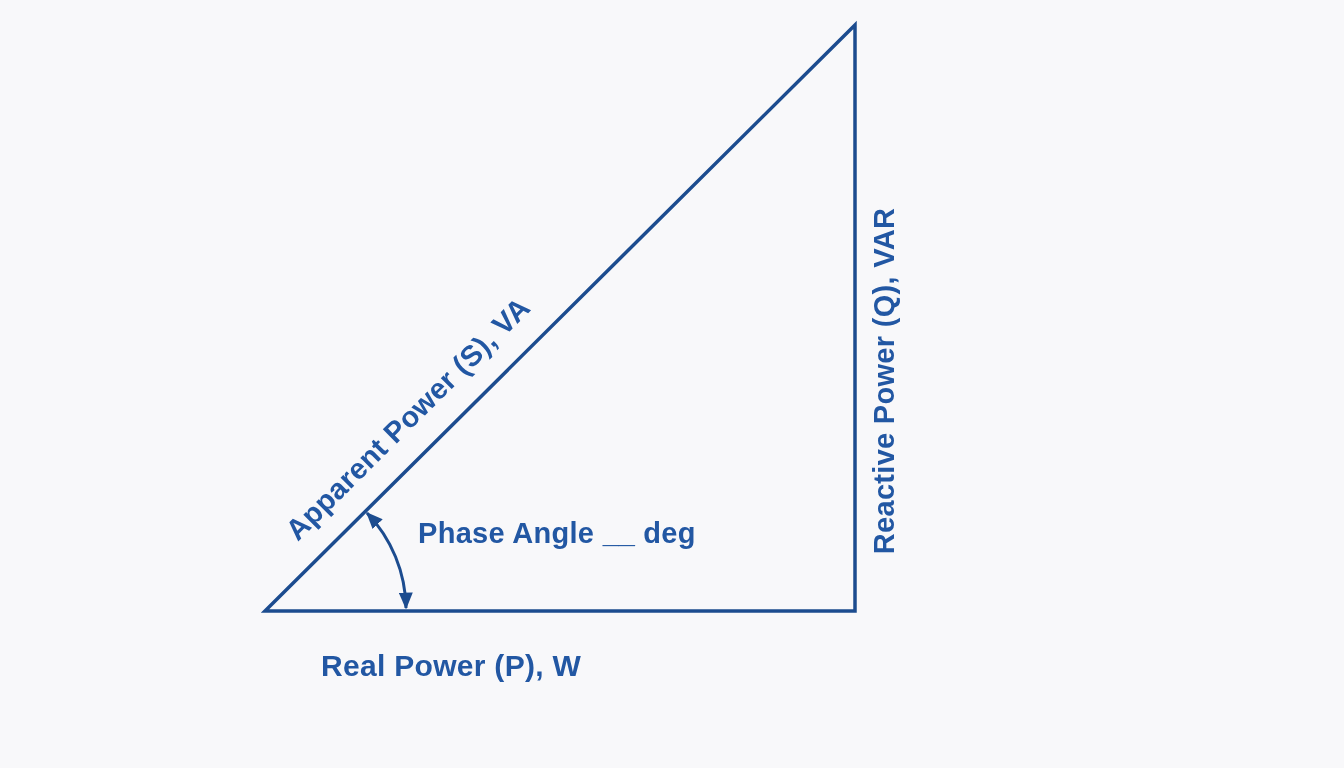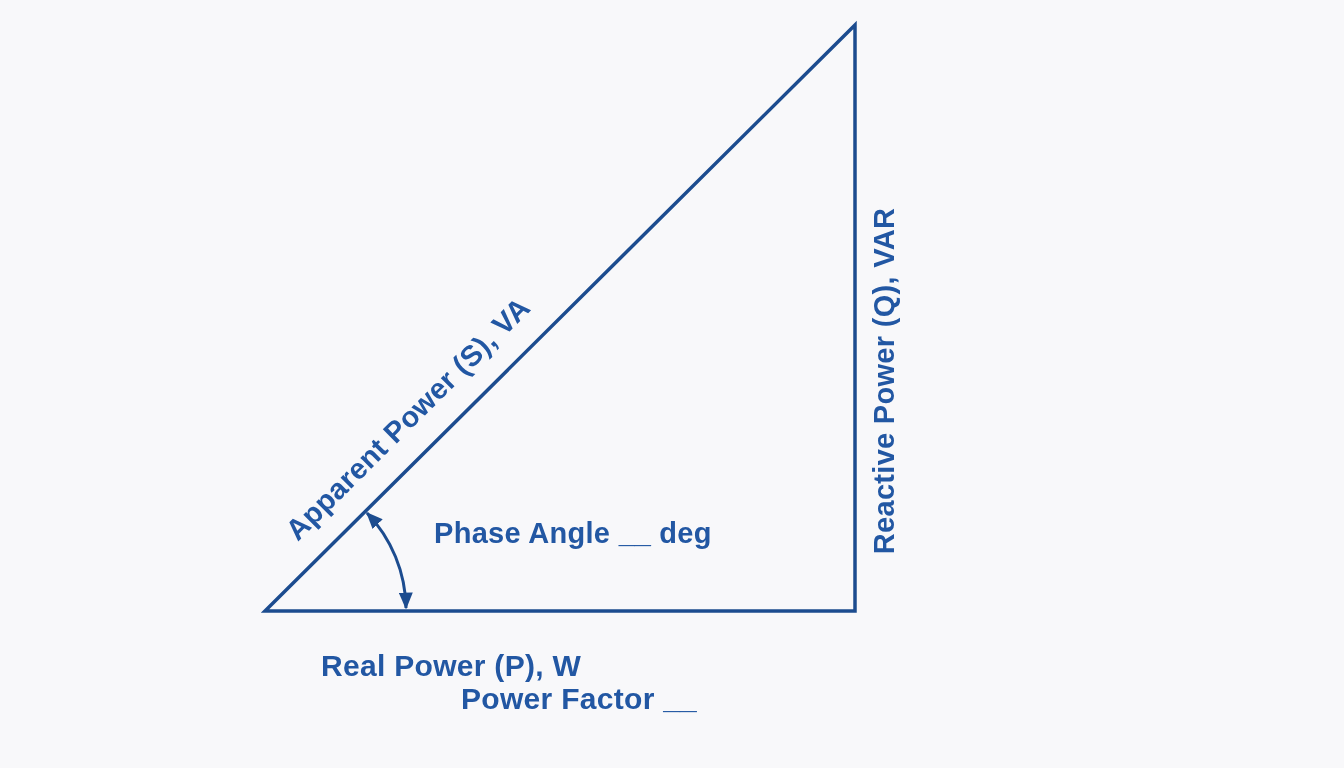--- a/index.html
+++ b/index.html
@@ -50,21 +50,21 @@
     transform: translate(-50%, -50%) rotate(-44.8deg);
     transform-origin: center center;
   }
   .label-reactive {
     left: 884px; top: 381px;
     font-size: 29px;
     transform: translate(-50%, -50%) rotate(-90deg);
     transform-origin: center center;
   }
   .label-phase {
-    left: 434px; top: 517px;
+    left: 418px; top: 517px;
     font-size: 29px;
   }
   .label-real {
     left: 321px; top: 649px;
     font-size: 30px;
   }
   .label-pf {
     left: 461px; top: 682px;
     font-size: 30px;
   }
@@ -98,18 +98,14 @@
   <div class="label label-reactive">Reactive Power (Q), VAR</div>
 
   <div class="label label-phase">
     <span>Phase Angle</span>
     <span class="blank">__</span>
     <span>deg</span>
   </div>
 
   <div class="label label-real">Real Power (P), W</div>
 
-  <div class="label label-pf">
-    <span>Power Factor</span>
-    <span class="blank">__</span>
-  </div>
 
 </div>
 
 </body></html>

